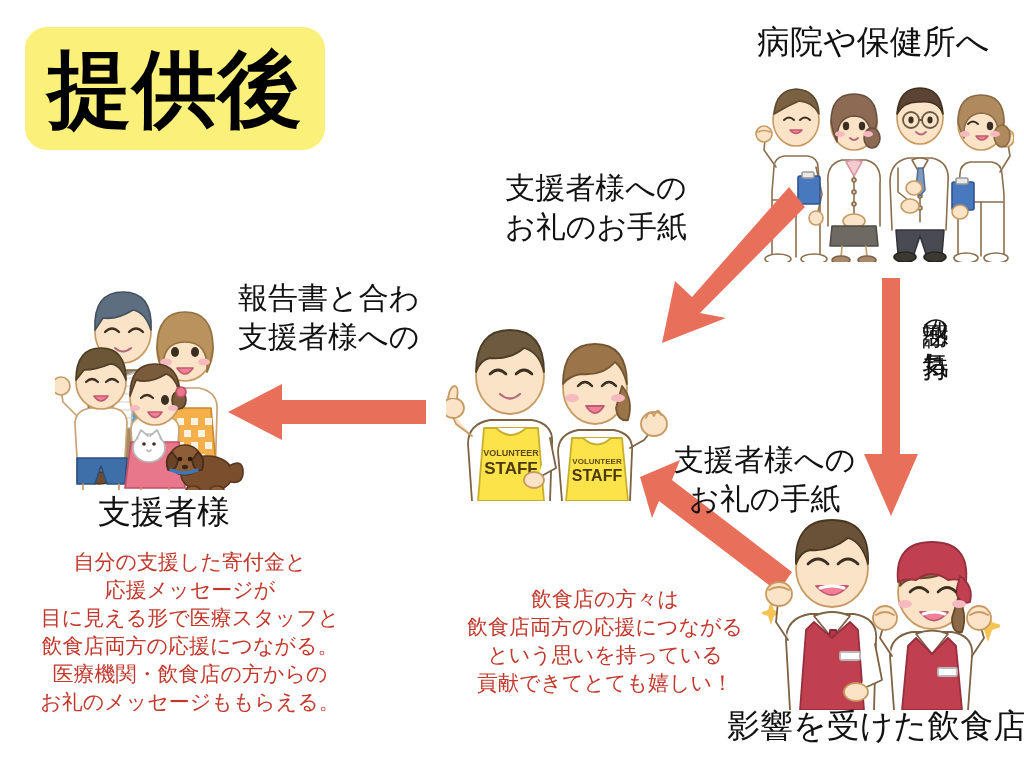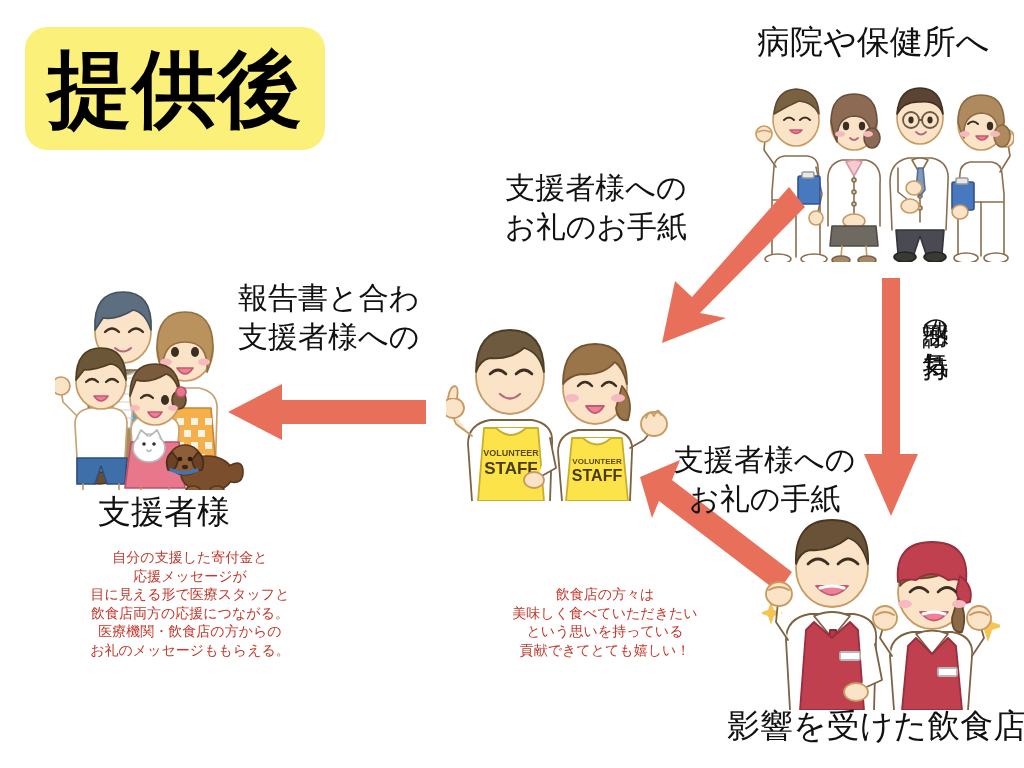--- a/index.html
+++ b/index.html
@@ -44,21 +44,21 @@
     white-space: pre-line;
   }
   .label-big {
     color: #111111;
     font-size: 33px;
     line-height: 1.2;
     white-space: nowrap;
   }
   .label-red {
     color: #C2382C;
-    font-size: 14px;
+    font-size: 21px;
     line-height: 1.33;
     white-space: pre-line;
     text-align: center;
   }
   .vertical-label {
     color: #111111;
     font-size: 26px;
     writing-mode: vertical-rl;
     text-orientation: upright;
     line-height: 1.15;
@@ -456,19 +456,19 @@
           <ellipse cx="33" cy="64" rx="7" ry="4" fill="#F6B9C0" stroke="none"></ellipse>
           <ellipse cx="87" cy="64" rx="7" ry="4" fill="#F6B9C0" stroke="none"></ellipse>
           <path d="M48 72 q14 17 28 0 z" fill="#F08098" stroke="#c15b72"></path>
           <path d="M51 74 q11 -4 22 0" stroke="#ffffff" stroke-width="3"></path>
         </g>
       </g>
     </svg>
   </div>
 
   <div class="abs label-red" style="left:445px; top:585px; width:320px;">飲食店の方々は
-美味しく食べていただきたい
+飲食店両方の応援につながる
 という思いを持っている
 貢献できてとても嬉しい！</div>
 
   <div class="abs label-big" style="left:727px; top:706px;">影響を受けた飲食店</div>
 
 </div>
 
 </body></html>

